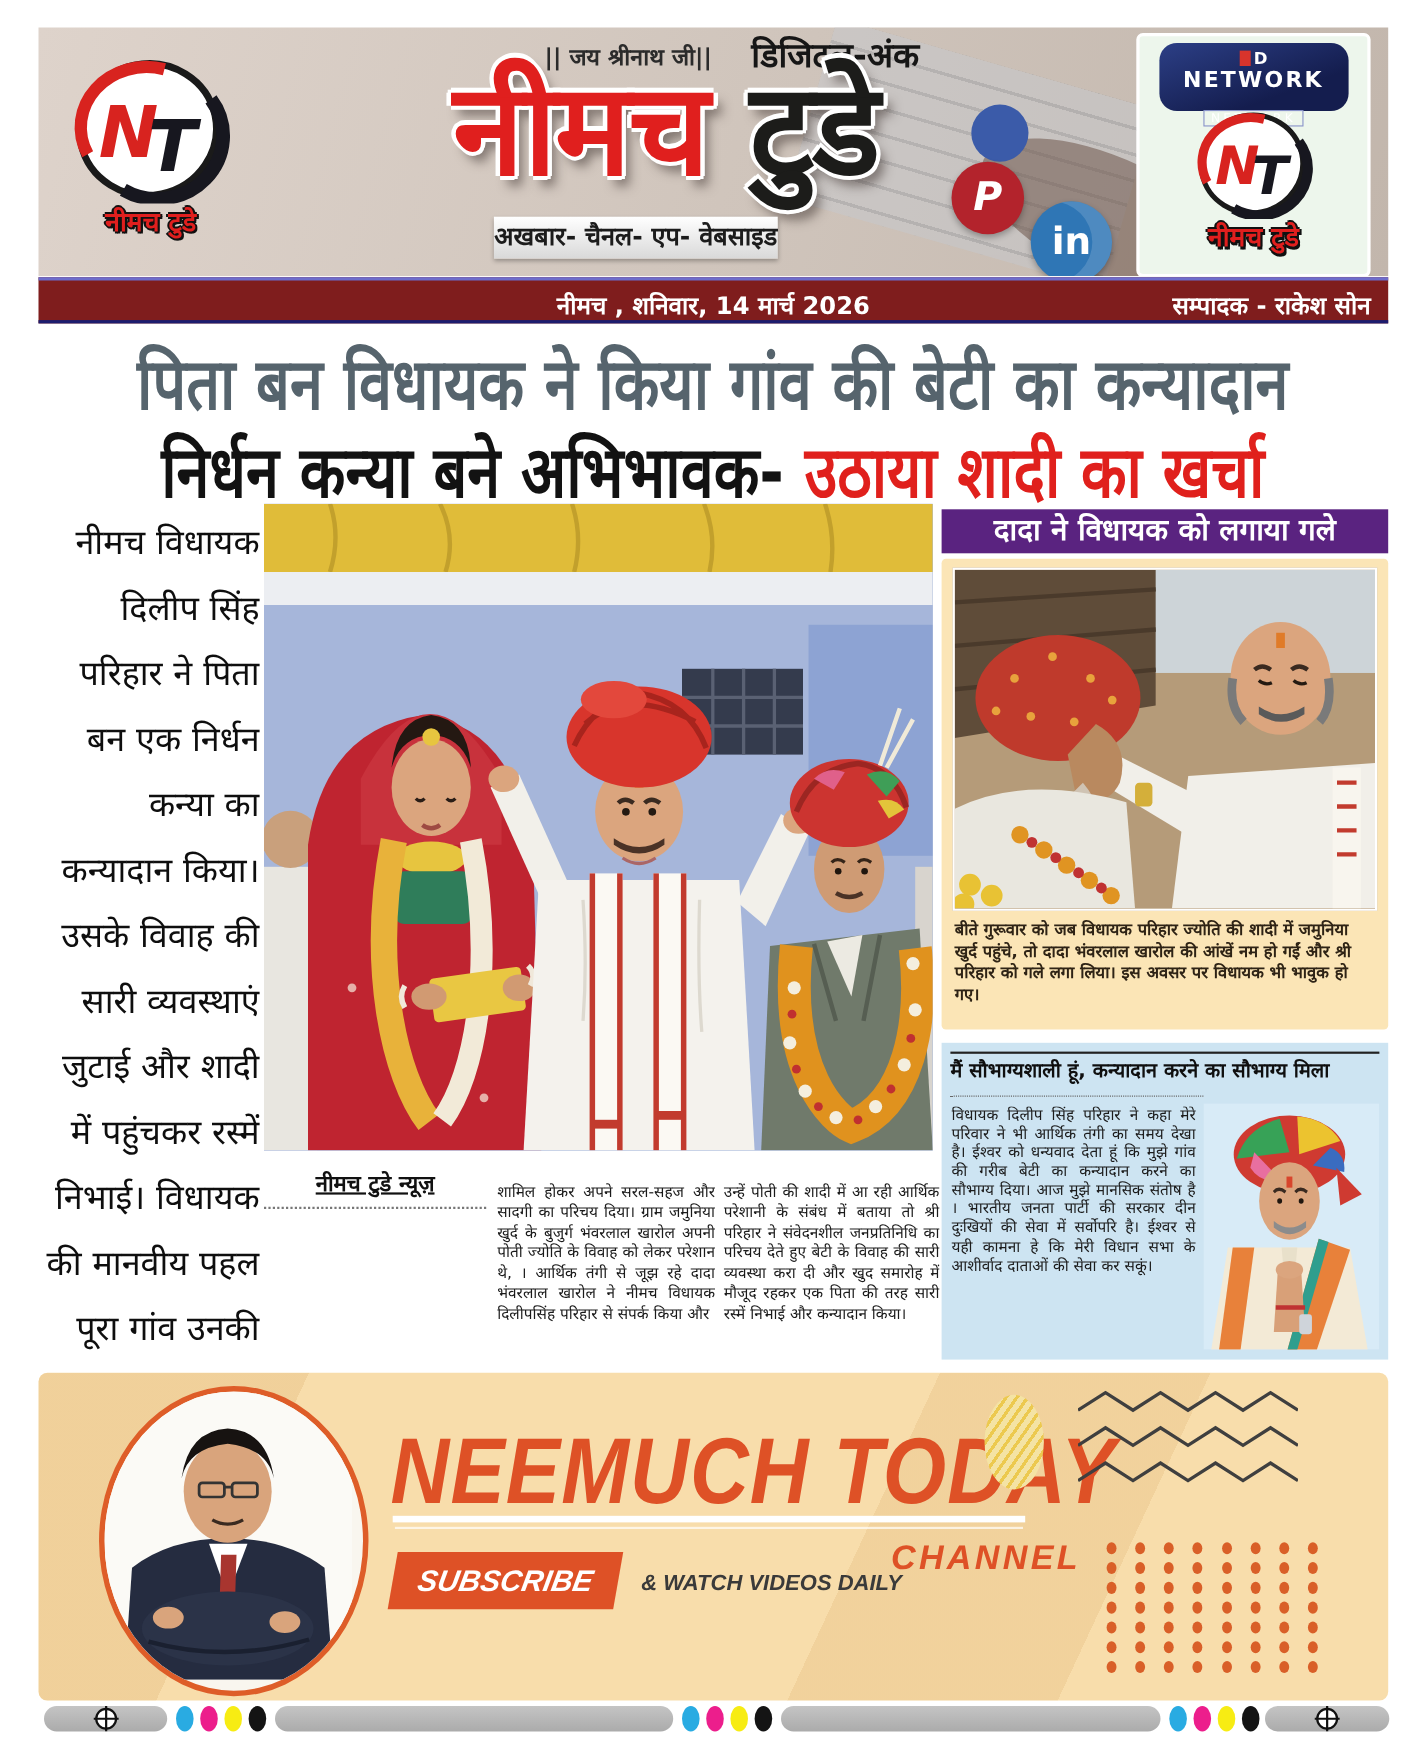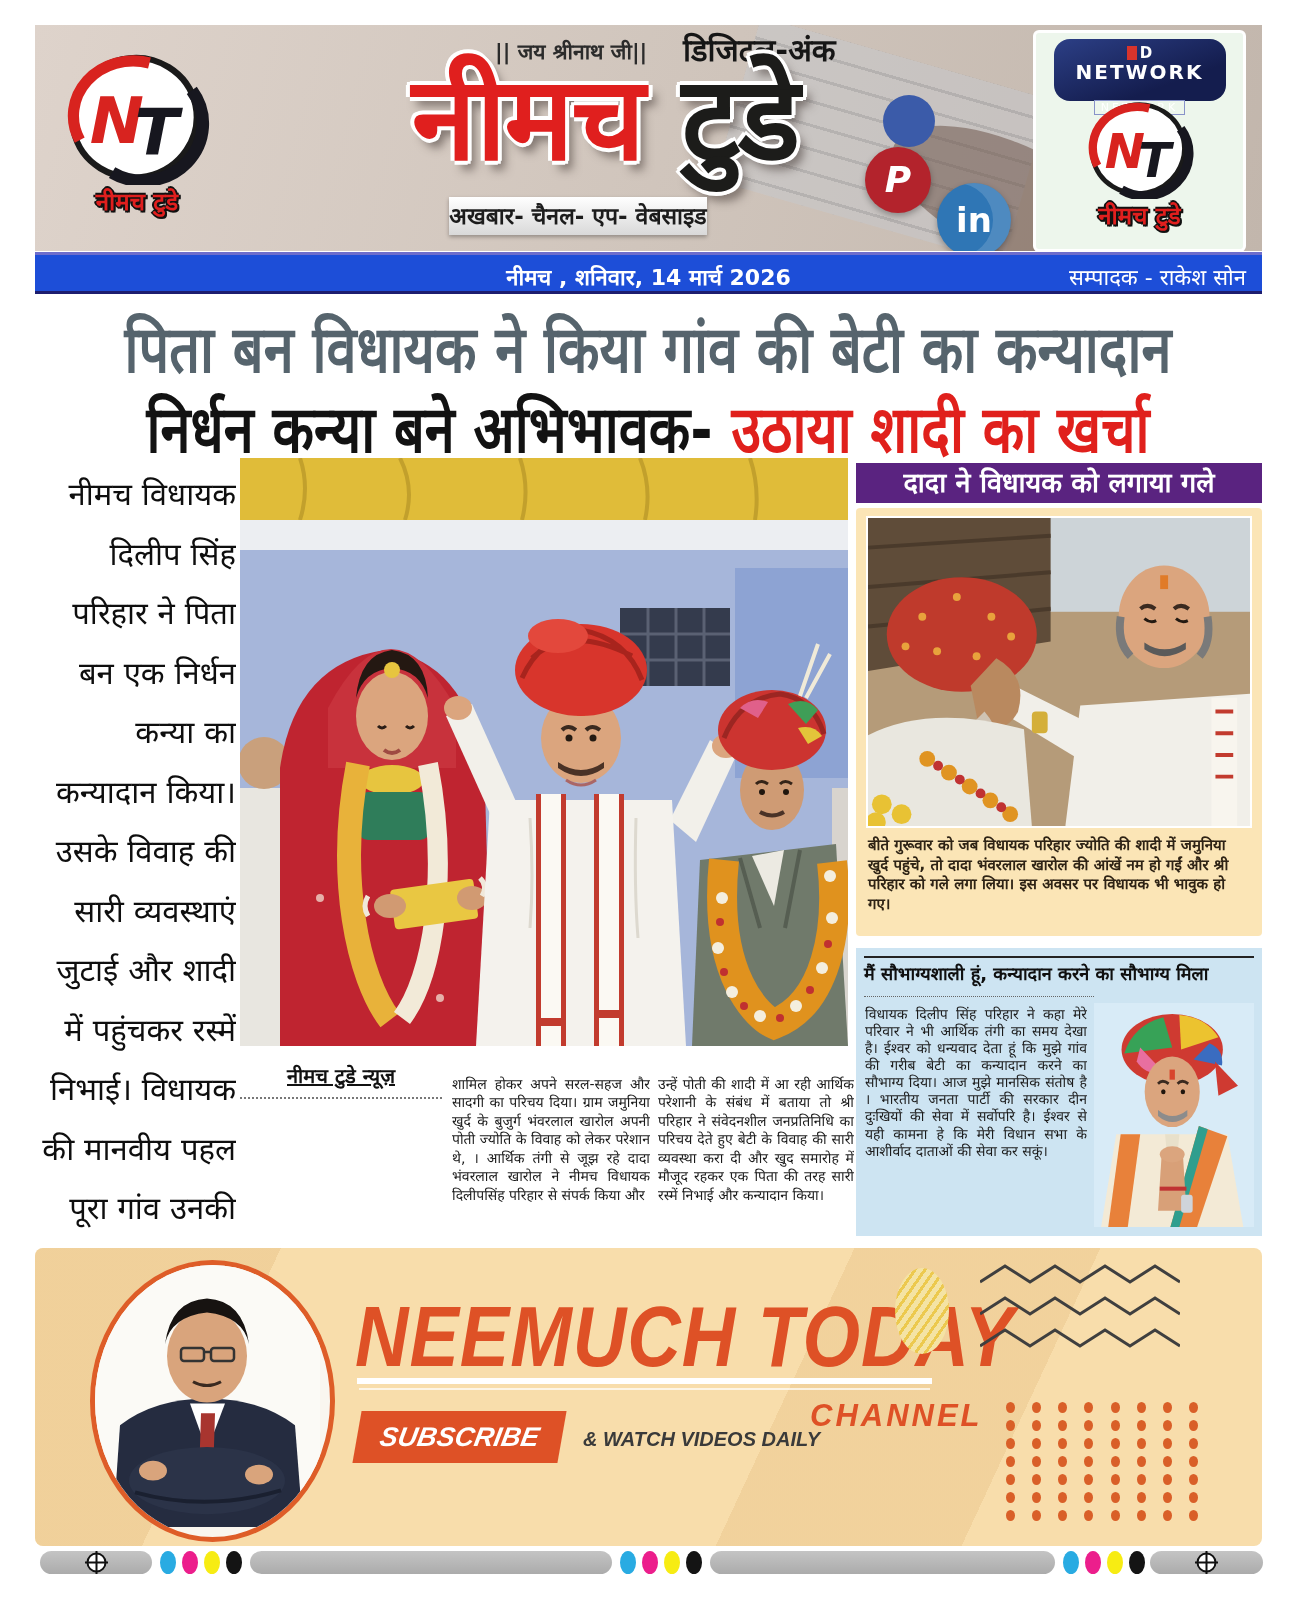--- a/index.html
+++ b/index.html
@@ -37,24 +37,24 @@
   .digiana{margin:6px auto 0;width:172px;height:62px;border-radius:16px;
            background:linear-gradient(160deg,#2c3f86,#141d4e 70%);color:#fff;padding-top:4px;box-sizing:border-box;}
   .digiana .d{font-size:15px;font-weight:700;color:#fff;border-left:10px solid #d8342c;padding-left:3px;line-height:14px;display:inline-block;}
   .digiana .nm{font-size:20px;font-weight:700;letter-spacing:2px;line-height:20px;}
   .digiana .sub{font-size:11px;letter-spacing:3px;border:1px solid #8892c9;display:inline-block;padding:0 6px;margin-top:18px;}
   .logoname{font-size:24px;font-weight:700;color:#e01f1e;line-height:1.1;
             text-shadow:-2px 0 0 #111,2px 0 0 #111,0 -2px 0 #111,0 2px 0 #111,2px 2px 0 #111;}
   .leftlogo{left:12px;top:28px;width:180px;text-align:center;}
 
   
-  .datebar{left:35px;top:252px;width:1227px;height:42px;background:#1d4ed8;
+  .datebar{left:35px;top:252px;width:1227px;height:42px;background:#7f1d1d;
            border-top:3px solid #6d6dcc;border-bottom:3px solid #1d1d6e;box-sizing:border-box;}
   .datebar .dt{position:absolute;width:100%;text-align:center;top:6px;color:#fff;font-size:22px;font-weight:700;}
-  .datebar .ed{position:absolute;right:16px;top:6px;color:#fff;font-size:22px;font-weight:400;}
+  .datebar .ed{position:absolute;right:16px;top:6px;color:#fff;font-size:22px;font-weight:700;}
 
   
   .hl{position:absolute;left:648px;white-space:nowrap;font-weight:700;
       transform:translateX(-50%) scaleY(1.2);transform-origin:center top;}
   .hl1{top:302px;font-size:54px;color:#56646d;}
   .hl2{top:382px;font-size:54px;}
   .hl2 .blk{color:#121212;} .hl2 .red{color:#e0201c;}
 
   
   .lead{left:36px;top:465px;width:200px;height:775px;font-size:31px;line-height:1.92;

